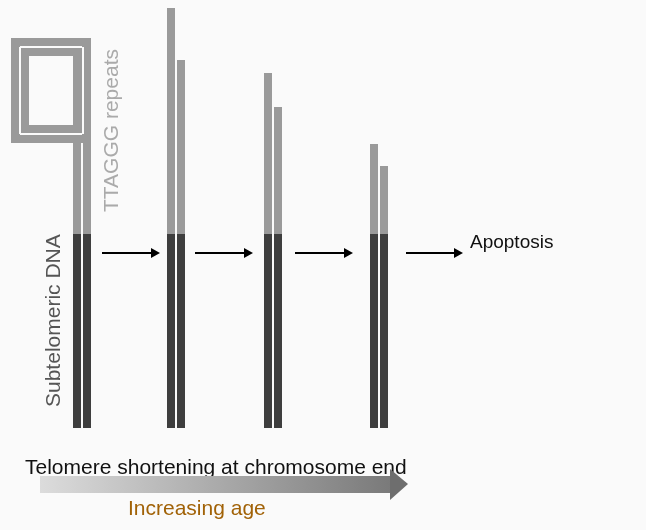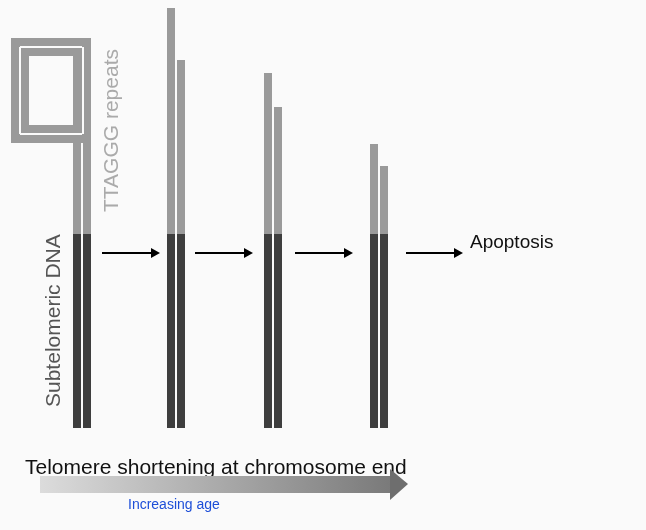--- a/index.html
+++ b/index.html
@@ -66,13 +66,13 @@
   <div>Apoptosis</div>
 </div>
 
 <div class="abs" style="left:25px;top:442px;font-size:21px;color:#111;white-space:nowrap;margin-top:13px;">Telomere shortening at chromosome end</div>
 
 <div class="abs" style="left:40px;top:469px;width:368px;height:31px;">
   <div class="abs" style="left:0;top:7px;width:350px;height:17px;background:linear-gradient(to right,#dcdcdc,#7a7a7a);"></div>
   <div class="abs" style="left:350px;top:0;width:0;height:0;border-left:18px solid #6e6e6e;border-top:15px solid transparent;border-bottom:16px solid transparent;"></div>
 </div>
 
-<div class="abs" style="left:128px;top:496px;font-size:14px;color:#1d4ed8;white-space:nowrap;">Increasing age</div>
+<div class="abs" style="left:128px;top:496px;font-size:21px;color:#a16207;white-space:nowrap;">Increasing age</div>
 
 </body></html>

